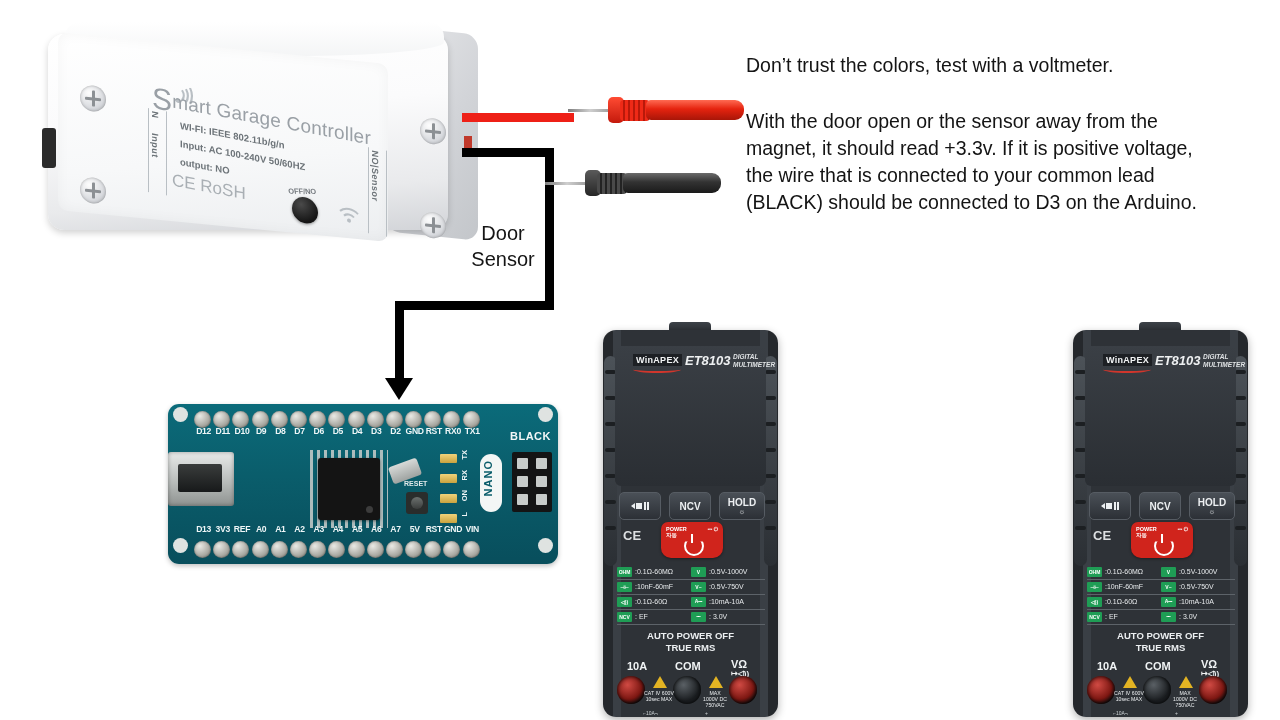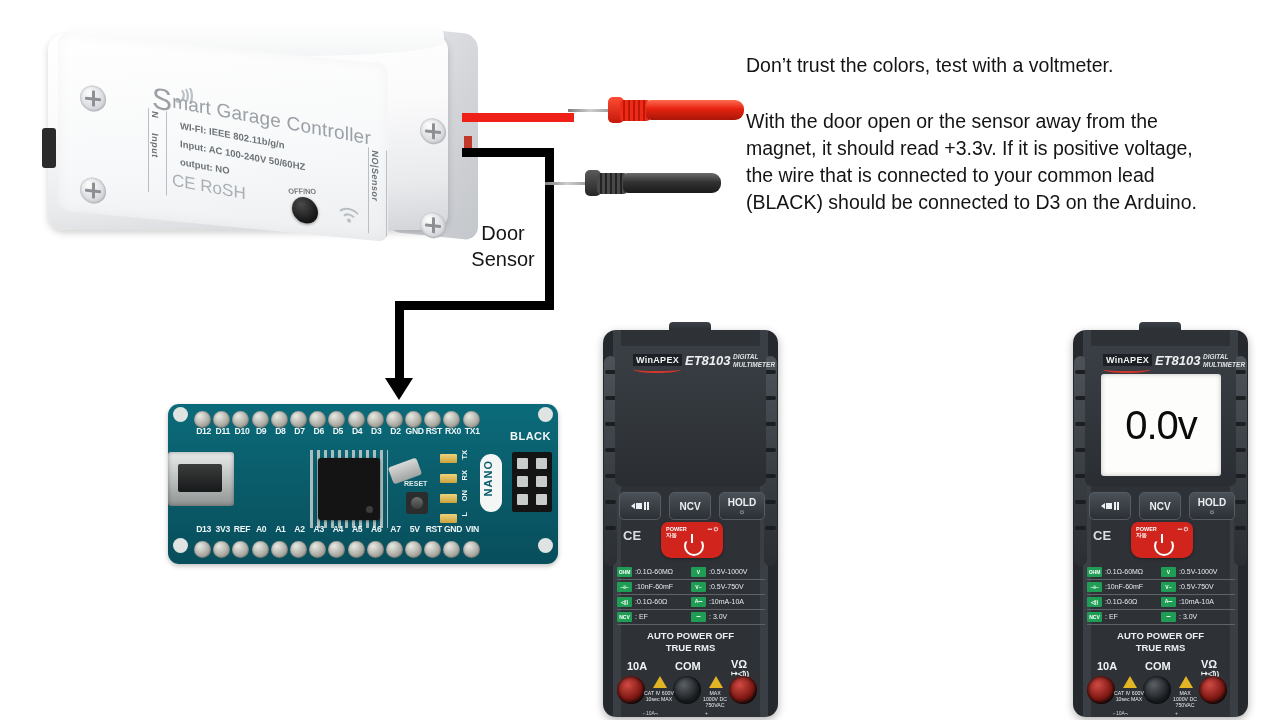--- a/index.html
+++ b/index.html
@@ -512,23 +512,20 @@
           <i style="top:170px"></i>
         </div>
 
     <div class="mm-top">
       <div class="brandrow">
         <span class="brand">WinAPEX</span>
         <span class="brand-underline"></span>
         <span class="model">ET8103</span>
         <span class="dmm">DIGITAL<br>MULTIMETER</span>
       </div>
-      <div class="lcd">
-        <span class="reading">0.0v</span>
-      </div>
     </div>
 
     <div class="btnrow">
       <div class="mbtn" id="b1">
         <svg width="20" height="10" viewBox="0 0 20 10">
           <path d="M1 5 L5 2 L5 8 Z" fill="#eceff1"></path>
               <rect x="6" y="2" width="6" height="6" fill="#eceff1"></rect>
           <rect x="14" y="1" width="2" height="8" fill="#eceff1"></rect>
               <rect x="17" y="1" width="2" height="8" fill="#eceff1"></rect>
         </svg>

